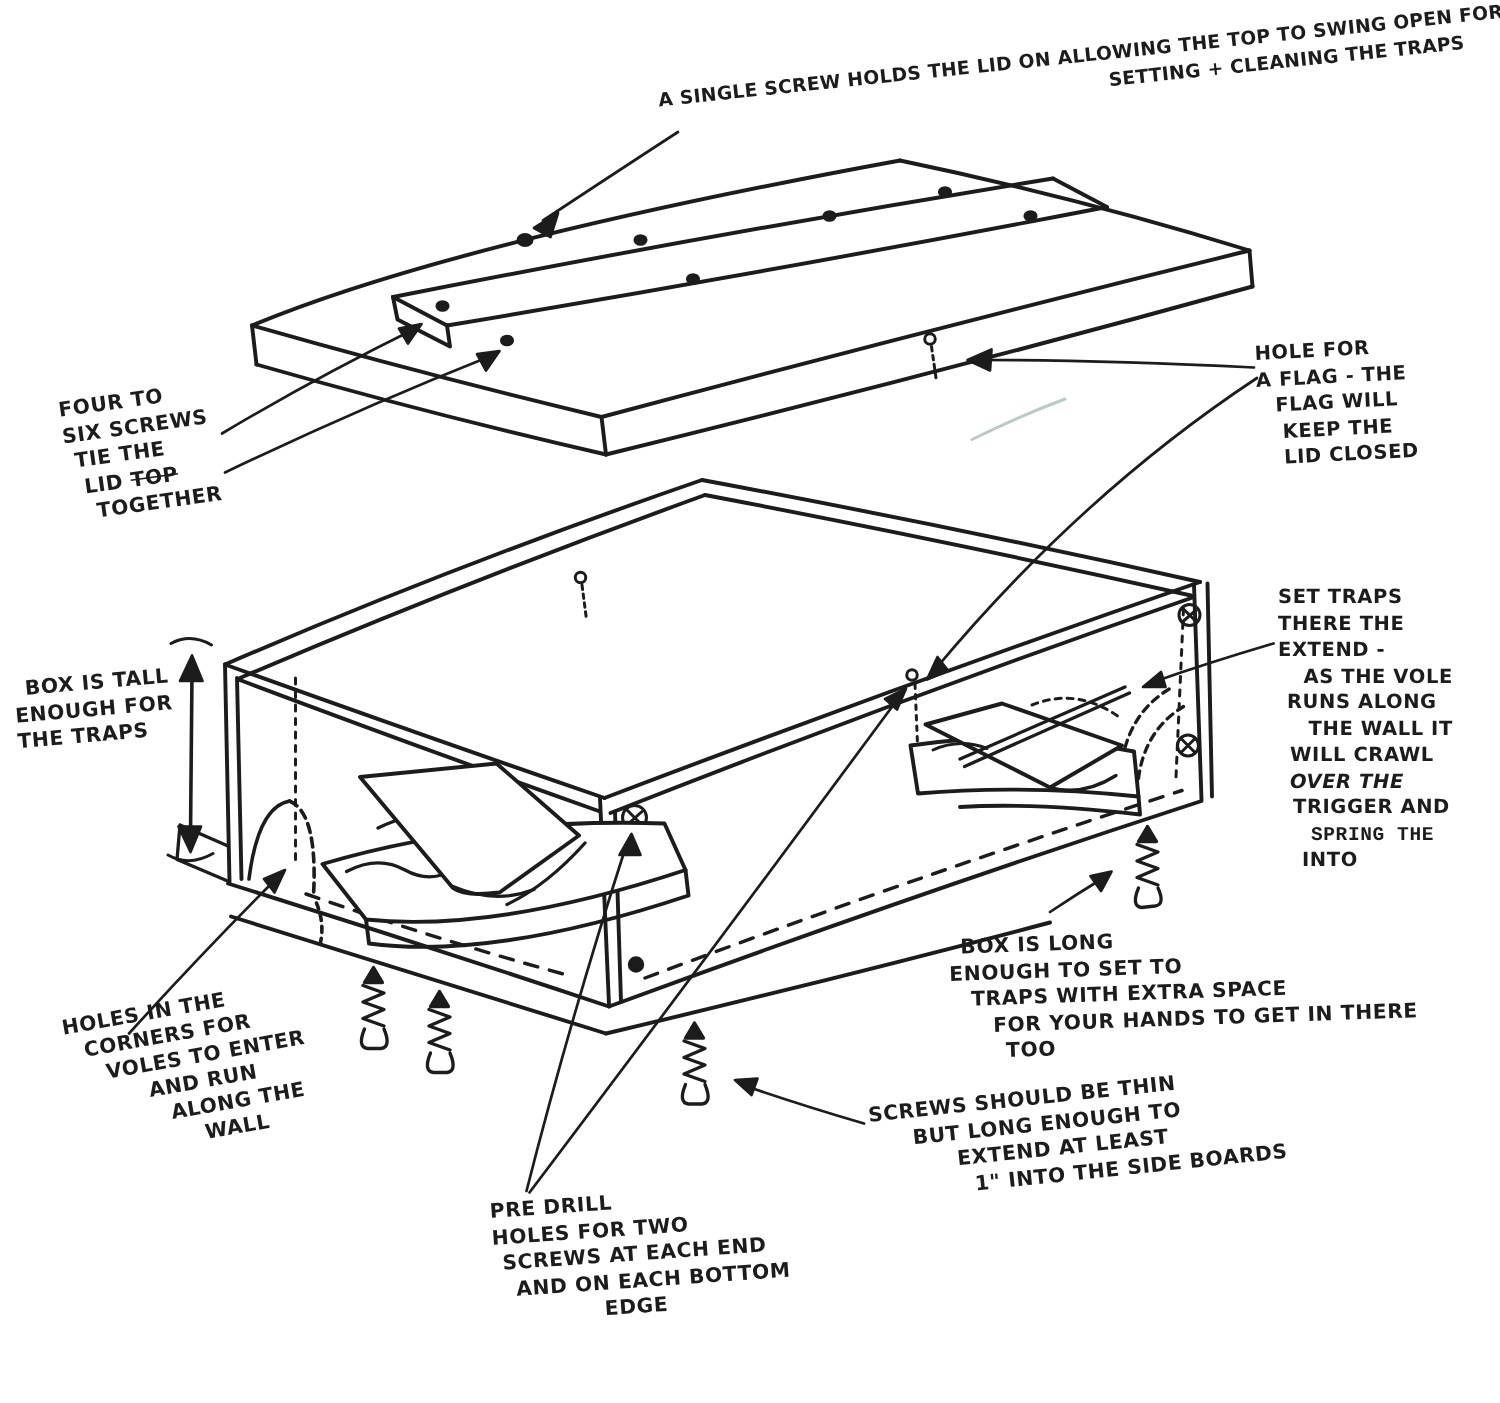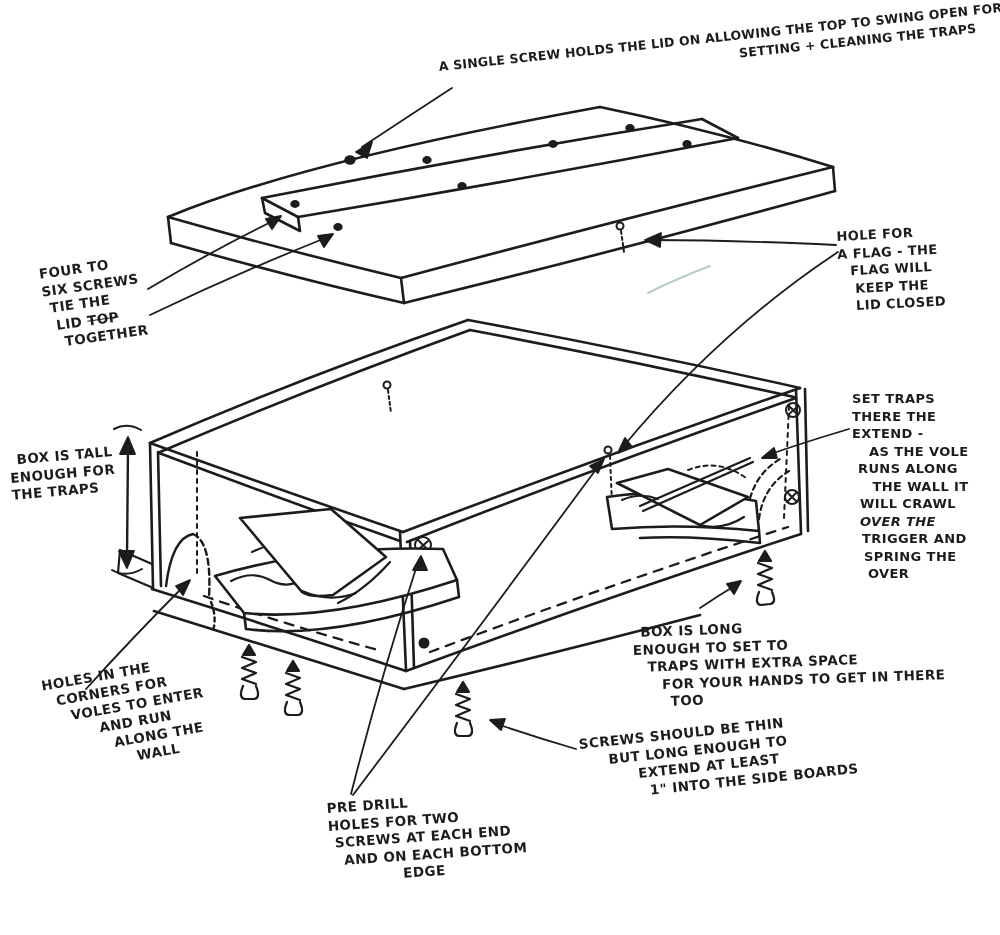--- a/index.html
+++ b/index.html
@@ -235,22 +235,22 @@
 <div class="note" style="left:852px;top:390px;font-size:13px;line-height:17.5px;">
   <div class="ln">SET TRAPS</div>
   <div class="ln">THERE THE</div>
   <div class="ln">EXTEND -</div>
   <div class="ln" style="margin-left:17px;">AS THE VOLE</div>
   <div class="ln" style="margin-left:6px;">RUNS ALONG</div>
   <div class="ln" style="margin-left:8px;text-align:right;">THE WALL IT</div>
   <div class="ln" style="margin-left:8px;">WILL CRAWL</div>
   <div class="ln" style="margin-left:8px;font-style:italic;">OVER THE</div>
   <div class="ln" style="margin-left:10px;">TRIGGER AND</div>
-  <div class="ln" style="margin-left:12px;">SPRING THE</div>
-  <div class="ln" style="margin-left:16px;">OVER</div>
+  <div class="ln" style="margin-left:22px;font-family:Liberation Mono, monospace;">SPRING THE</div>
+  <div class="ln" style="margin-left:16px;">INTO</div>
 </div>
 
 <div class="note" style="left:40px;top:678px;line-height:17px;transform:rotate(-10deg);transform-origin:0 0;">
   <div class="ln">HOLES IN THE</div>
   <div class="ln" style="margin-left:12px;">CORNERS FOR</div>
   <div class="ln" style="margin-left:24px;">VOLES TO ENTER</div>
   <div class="ln" style="margin-left:50px;">AND RUN</div>
   <div class="ln" style="margin-left:62px;">ALONG THE</div>
   <div class="ln" style="margin-left:82px;">WALL</div>
 </div>

